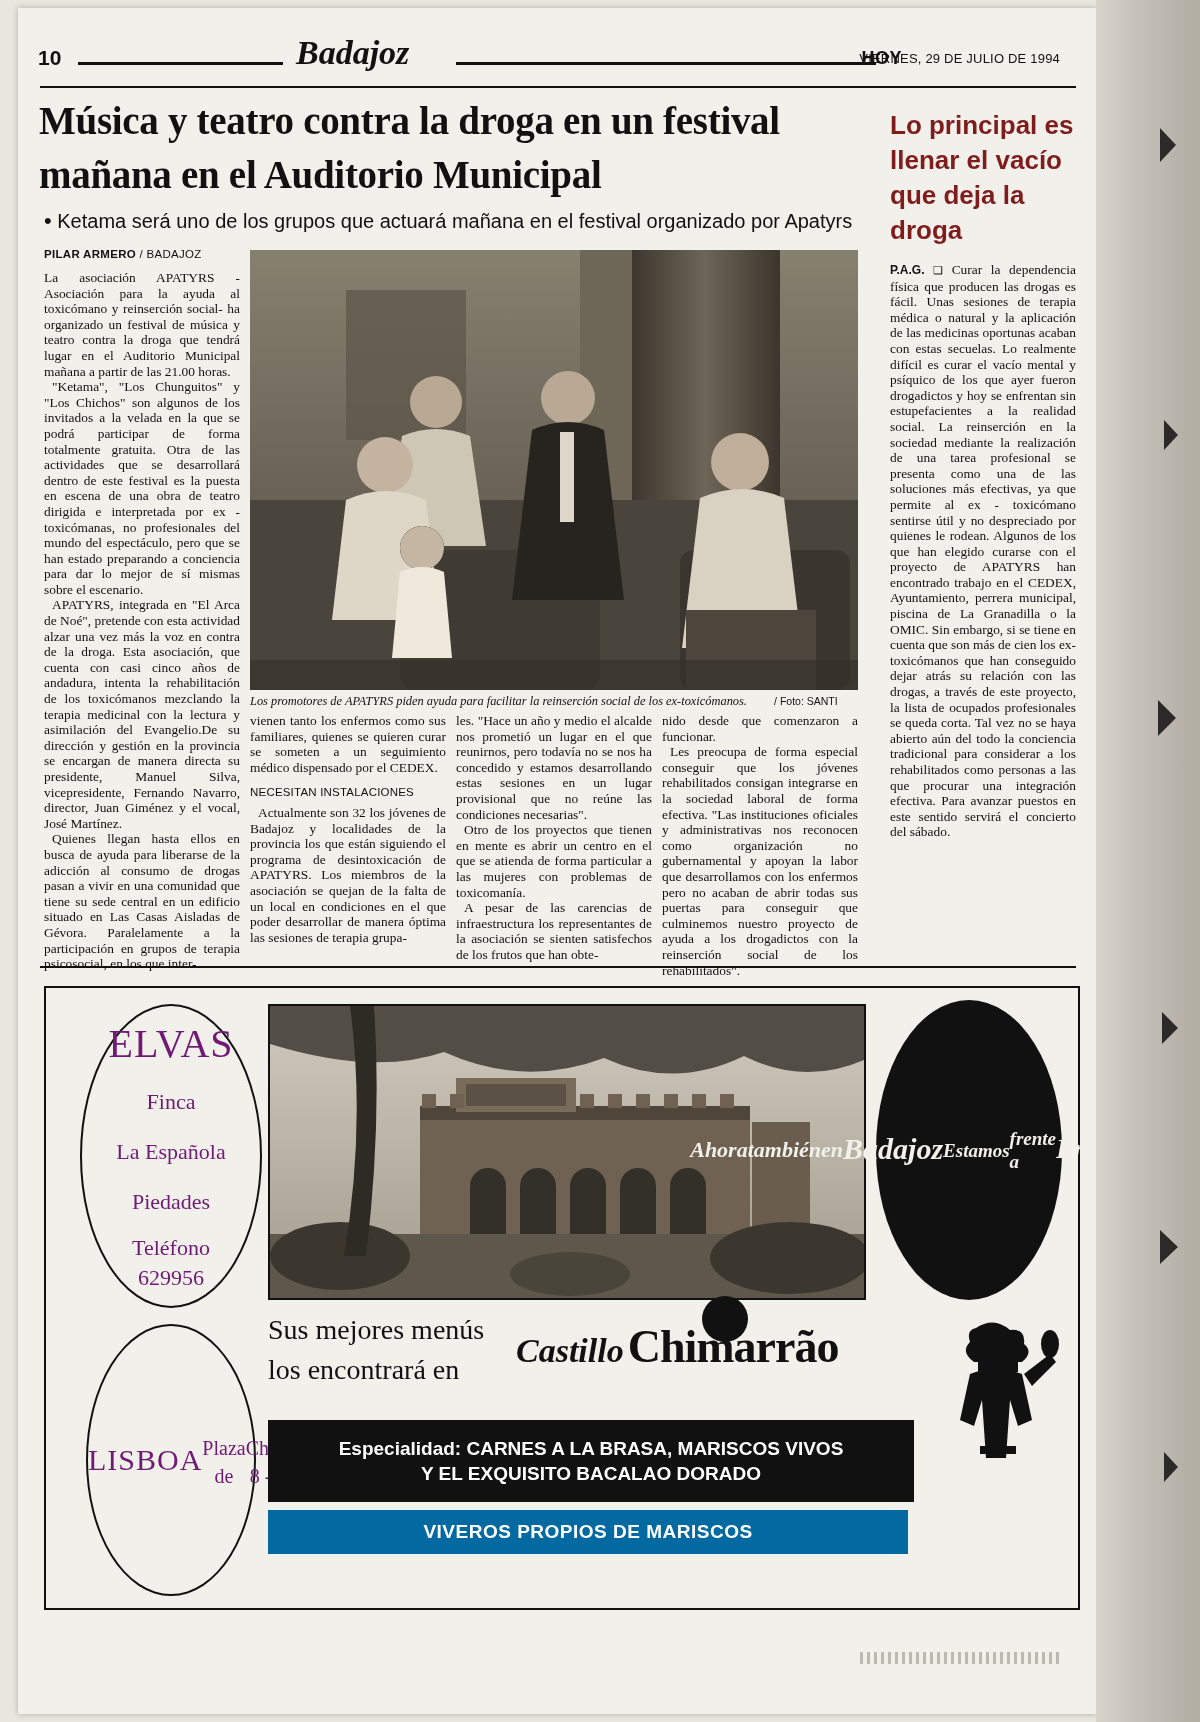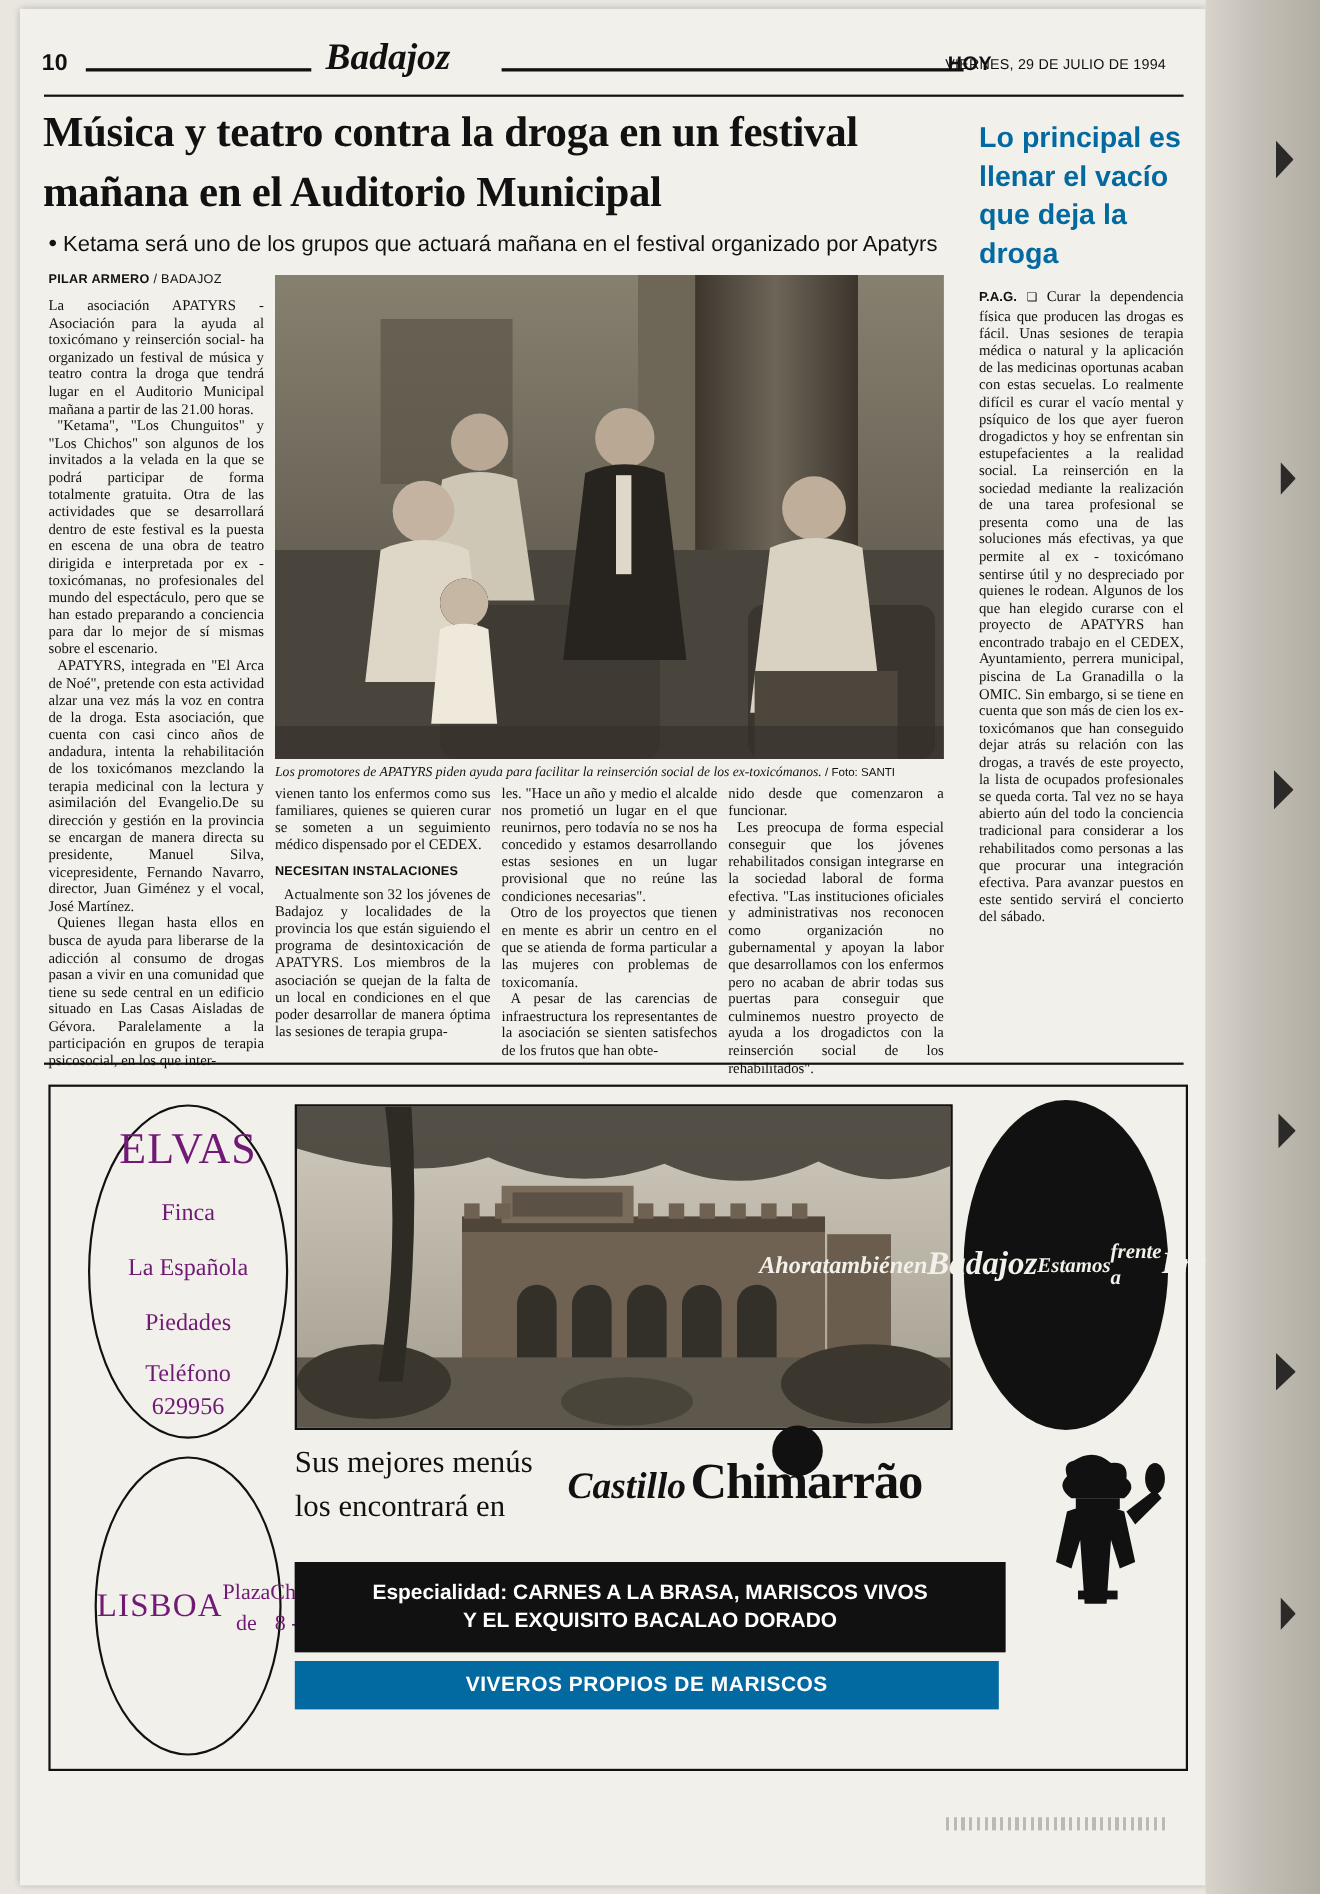--- a/index.html
+++ b/index.html
@@ -72,21 +72,21 @@
     font-size:11.5px;color:#111;letter-spacing:.3px;
   }
   .byline b{font-weight:bold;}
 
   
   .rail{
     position:absolute;left:872px;top:100px;width:186px;
   }
   .rail-title{
     font-family:"Liberation Sans", sans-serif;
-    font-weight:bold;font-size:26px;line-height:35px;color:#0369a1;
+    font-weight:bold;font-size:26px;line-height:35px;color:#7f1d1d;
   }
   .rail-body{
     margin-top:14px;
     font-family:"Liberation Serif", serif;
     font-size:13.4px;line-height:15.6px;color:#111;
     text-align:justify;
   }
   .rail-body b{font-family:"Liberation Sans", sans-serif;font-weight:bold;font-size:12px;}
   .sqbullet{font-size:11px;}
 
@@ -97,38 +97,38 @@
     hyphens:auto;
   }
   .col p{margin:0;text-indent:8px;}
   .col p:first-child{text-indent:0;}
   .col1{position:absolute;left:26px;top:262px;width:196px;}
   .col2{position:absolute;left:232px;top:705px;width:196px;}
   .col3{position:absolute;left:438px;top:705px;width:196px;}
   .col4{position:absolute;left:644px;top:705px;width:196px;}
   .subsec{
     font-family:"Liberation Sans", sans-serif;
-    font-weight:bold;font-size:11.5px;letter-spacing:.2px;
+    font-weight:normal;font-size:11.5px;letter-spacing:.2px;
     margin:10px 0 4px 0;
   }
 
   
   .photo{
     position:absolute;left:232px;top:242px;width:608px;height:440px;
     background:#8d8madd;
     overflow:hidden;
   }
   .photo-canvas{position:absolute;inset:0;background:
      linear-gradient(#6f6a62,#575249 40%,#4a453d 100%);}
   .caption{
     position:absolute;left:232px;top:686px;width:608px;
     font-family:"Liberation Serif", serif;
     font-style:italic;font-size:12.4px;color:#111;
   }
-  .caption .credit{font-style:normal;font-family:"Liberation Sans",sans-serif;font-size:10.5px;}
+  .caption .credit{font-style:normal;font-family:"Liberation Sans",sans-serif;font-size:10.5px;margin-left:24px;}
 
   .rule-art-bottom{position:absolute;left:22px;top:958px;width:1036px;height:2px;background:#111;}
 
   
   .ad{
     position:absolute;left:26px;top:978px;width:1032px;height:620px;
     border:2px solid #111;background:#f2f0ea;
   }
   .ad-left{
     position:absolute;left:10px;top:10px;width:200px;height:600px;

